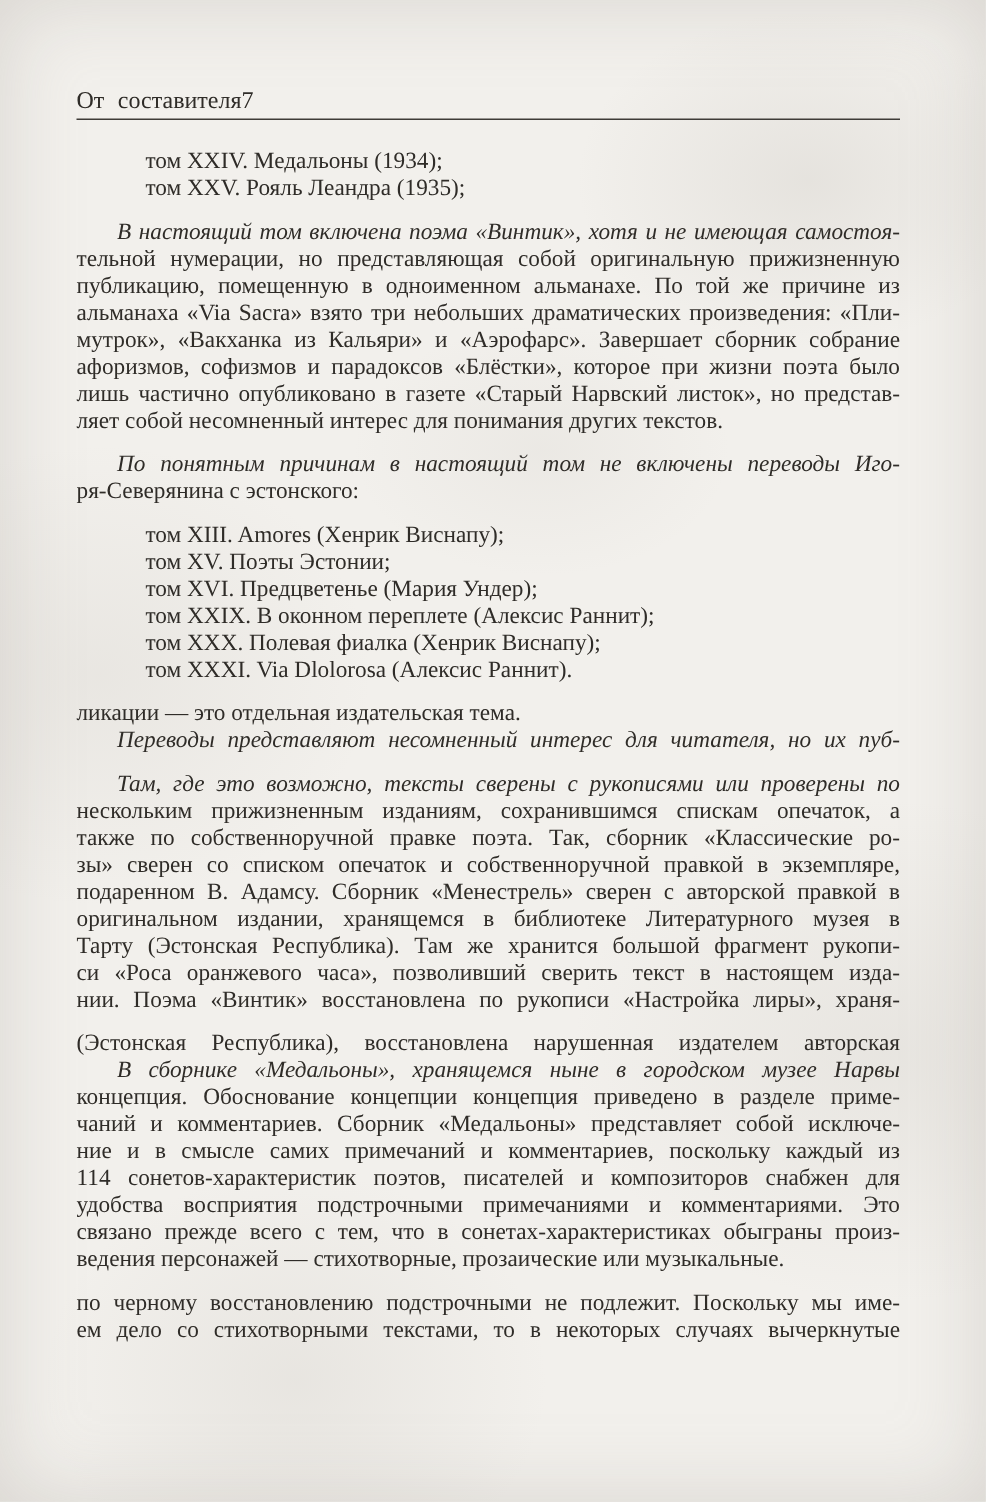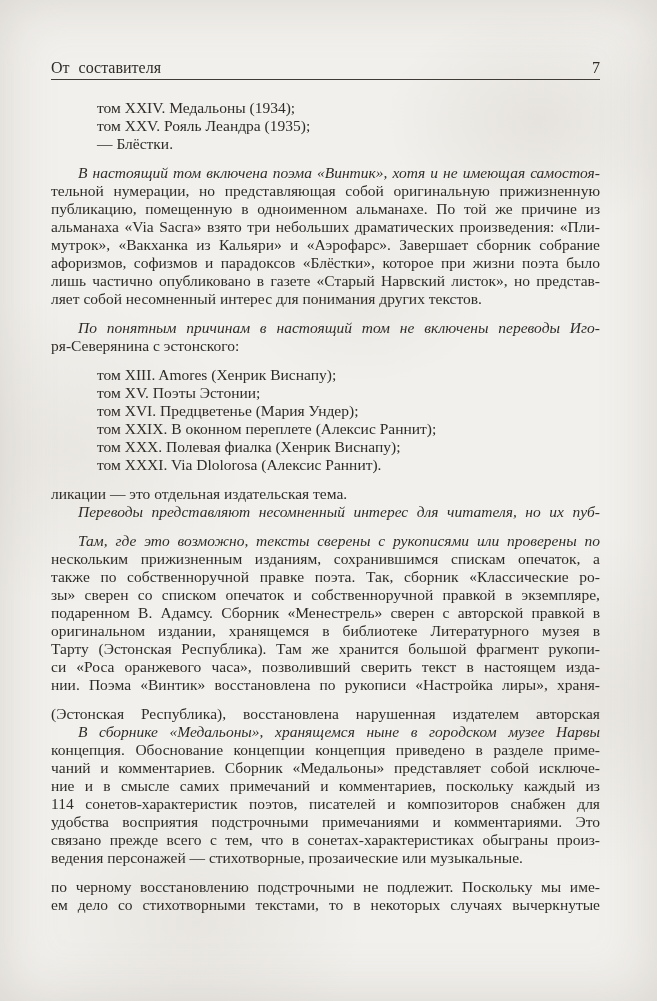--- a/index.html
+++ b/index.html
@@ -13,21 +13,21 @@
     background-image:
       radial-gradient(ellipse 220px 160px at 82% 12%, rgba(185,180,172,.22), transparent 70%),
       radial-gradient(ellipse 260px 220px at 10% 45%, rgba(185,180,172,.16), transparent 70%),
       radial-gradient(ellipse 300px 240px at 90% 70%, rgba(185,180,172,.18), transparent 70%),
       radial-gradient(ellipse 240px 200px at 30% 92%, rgba(185,180,172,.18), transparent 70%),
       radial-gradient(ellipse 180px 120px at 55% 30%, rgba(185,180,172,.12), transparent 70%);
     box-shadow: inset 0 0 55px rgba(150,144,136,.28);
     color: var(--ink, #2f2c28);
   }
   .header {
-    display: flex; justify-content: space-between; align-items: baseline;
+    display: flex; align-items: baseline;
     padding: 59px 57px 0 51px;
     font-size: 16px; line-height: 18px;
   }
   .running-title { word-spacing: 5px; }
   .rule {
     border: none; border-top: 1.7px solid var(--rule, #3e3b37);
     margin: 2px 57px 0 51px;
   }
   .content {
     margin: 19px 57px 0 51px;
@@ -46,21 +46,20 @@
 <div class="page" style="--paper: #f2f0ec; --ink: #2f2c28; --rule: #3e3b37;">
   <div class="header">
     <span class="running-title">От составителя</span>
     <span class="page-number">7</span>
   </div>
   <hr class="rule">
   <div class="content">
       <div class="block list">
         <div class="line">том XXIV. Медальоны (1934);</div>
         <div class="line">том XXV. Рояль Леандра (1935);</div>
-        <div class="line">— Блёстки.</div>
       </div>
       <div class="block paragraph">
         <div class="line first just">В настоящий том включена поэма «Винтик», хотя и не имеющая самостоя-</div>
         <div class="line just">тельной нумерации, но представляющая собой оригинальную прижизненную</div>
         <div class="line just">публикацию, помещенную в одноименном альманахе. По той же причине из</div>
         <div class="line just">альманаха «Via Sacra» взято три небольших драматических произведения: «Пли-</div>
         <div class="line just">мутрок», «Вакханка из Кальяри» и «Аэрофарс». Завершает сборник собрание</div>
         <div class="line just">афоризмов, софизмов и парадоксов «Блёстки», которое при жизни поэта было</div>
         <div class="line just">лишь частично опубликовано в газете «Старый Нарвский листок», но представ-</div>
         <div class="line">ляет собой несомненный интерес для понимания других текстов.</div>

